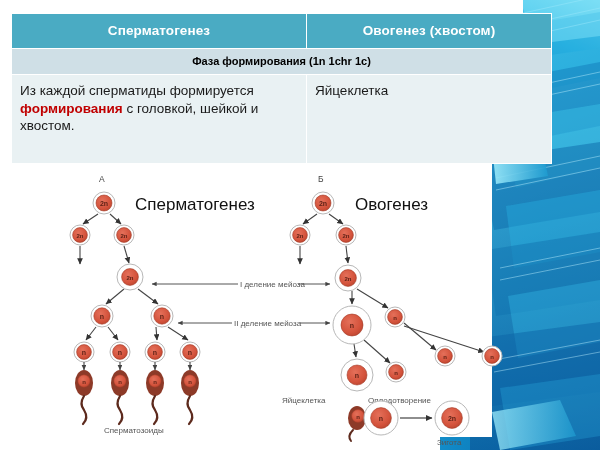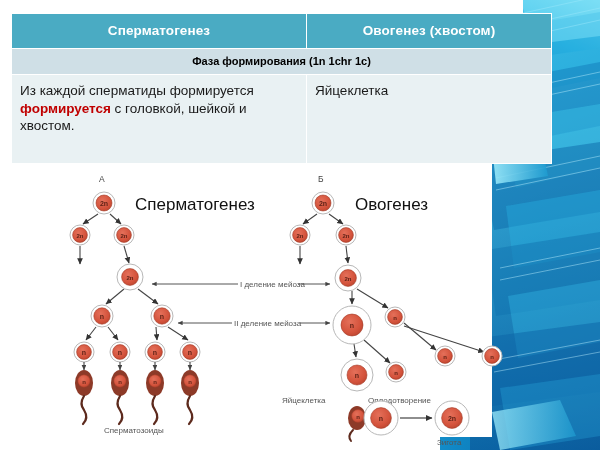--- a/index.html
+++ b/index.html
@@ -127,21 +127,21 @@
     <tbody>
         <tr>
       <td class="hdr" style="width:286px;">Сперматогенез</td>
       <td class="hdr" style="width:236px;">Овогенез (хвостом)</td>
     </tr>
     <tr>
       <td class="phase" colspan="2">Фаза формирования (1n 1chr 1c)</td>
     </tr>
     <tr>
       <td class="body-cell">
-        <span>Из каждой сперматиды формируется </span><span class="hl">формируется</span><span> с головкой, шейкой и хвостом.</span>
+        <span>Из каждой сперматиды формируется </span><span class="hl">формирования</span><span> с головкой, шейкой и хвостом.</span>
       </td>
       <td class="body-cell">
         <span>Яйцеклетка</span>
       </td>
     </tr>
   </tbody>
     </table>
 </div>
 
 <div id="diagram">

